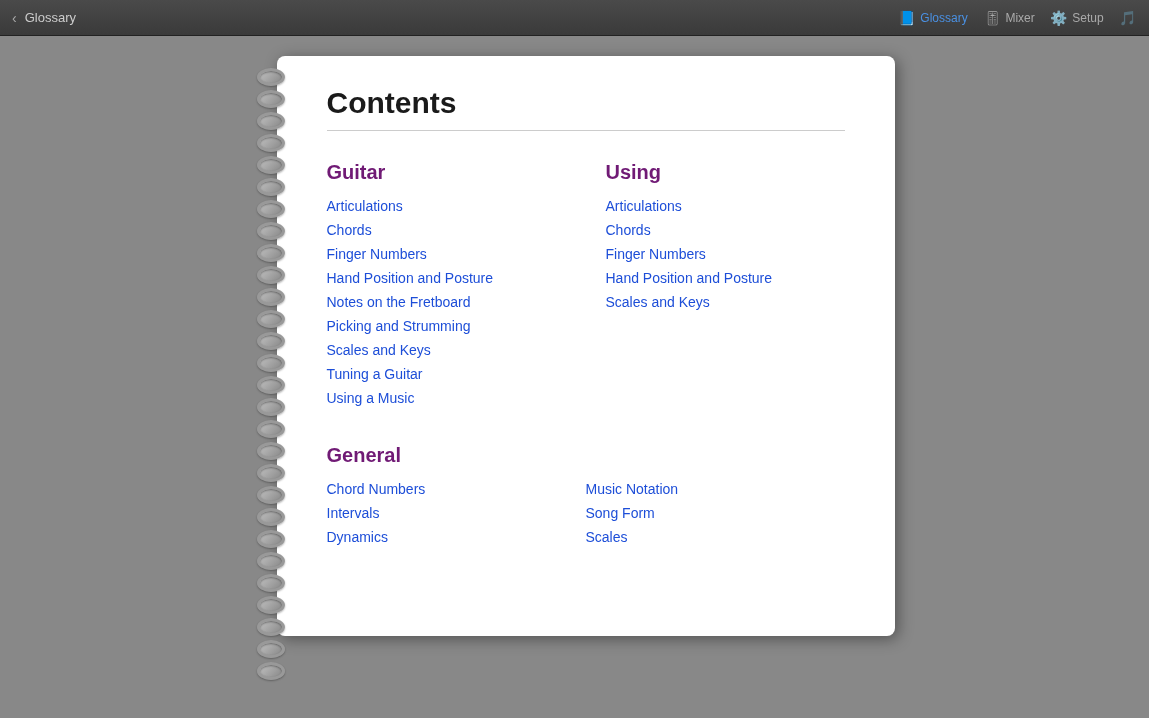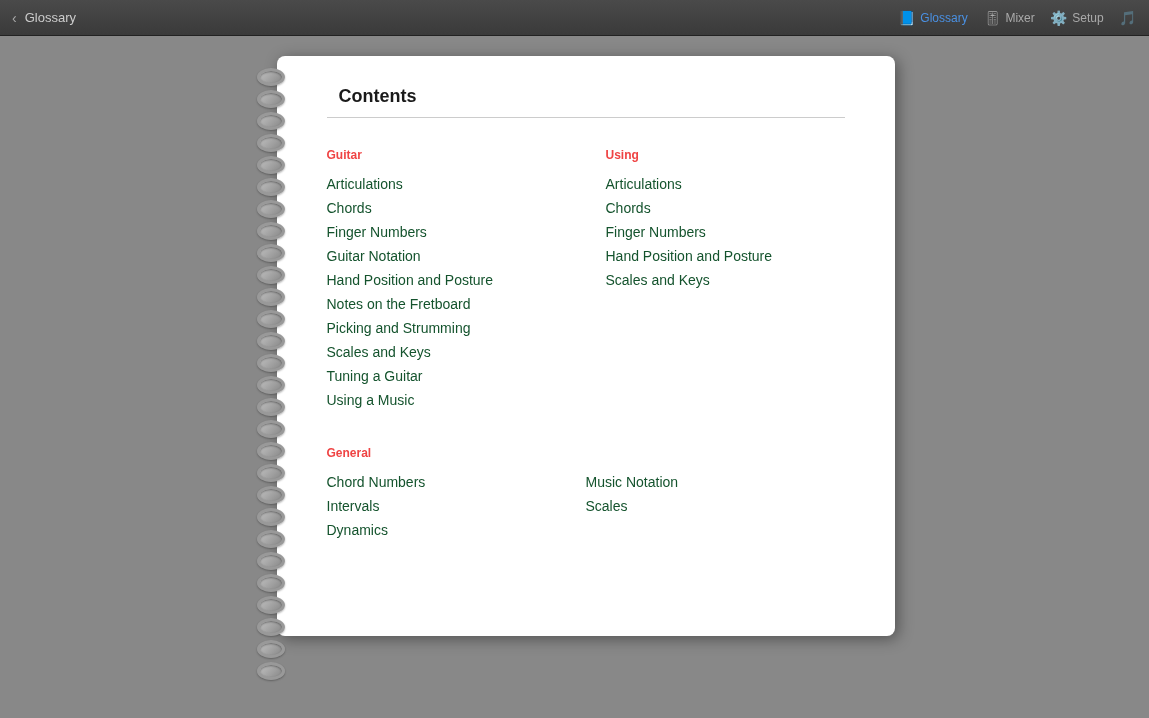--- a/index.html
+++ b/index.html
@@ -107,53 +107,52 @@
     .notebook-page {
       margin-left: 22px;
       background: #fff;
       border-radius: 8px;
       box-shadow: 3px 3px 15px rgba(0,0,0,0.4);
       padding: 30px 50px 40px 50px;
       min-height: 580px;
     }
 
     .contents-title {
-      font-size: 18px;
+      font-size: 30px;
       font-weight: bold;
       color: #1a1a1a;
       margin-bottom: 10px;
-      margin-left: 12px;
     }
 
     .divider {
       border: none;
       border-top: 1px solid #ccc;
       margin-bottom: 30px;
     }
 
     .columns-container {
       display: flex;
       gap: 40px;
       margin-bottom: 30px;
     }
 
     .column {
       flex: 1;
     }
 
     .section-heading {
-      font-size: 12px;
+      font-size: 20px;
       font-weight: bold;
-      color: #ef4444;
+      color: #701a75;
       margin-bottom: 14px;
     }
 
     .link-item {
       display: block;
-      color: #14532d;
+      color: #1d4ed8;
       font-size: 14px;
       margin-bottom: 8px;
       cursor: pointer;
       text-decoration: none;
     }
 
     .general-section {
     }
 
     .general-columns {
@@ -225,21 +224,20 @@
       <h1 class="contents-title">Contents</h1>
       <hr class="divider">
 
       <div class="columns-container">
 
         <div class="column">
           <div class="section-heading">Guitar</div>
           <a class="link-item">Articulations</a>
           <a class="link-item">Chords</a>
           <a class="link-item">Finger Numbers</a>
-          <a class="link-item">Guitar Notation</a>
           <a class="link-item">Hand Position and Posture</a>
           <a class="link-item">Notes on the Fretboard</a>
           <a class="link-item">Picking and Strumming</a>
           <a class="link-item">Scales and Keys</a>
           <a class="link-item">Tuning a Guitar</a>
           <a class="link-item">Using a Music</a>
         </div>
 
         <div class="column">
           <div class="section-heading">Using</div>
@@ -254,19 +252,20 @@
       <div class="general-section">
         <div class="section-heading">General</div>
         <div class="general-columns">
           <div class="column">
             <a class="link-item">Chord Numbers</a>
             <a class="link-item">Intervals</a>
             <a class="link-item">Dynamics</a>
           </div>
           <div class="column">
             <a class="link-item">Music Notation</a>
+            <a class="link-item">Song Form</a>
             <a class="link-item">Scales</a>
           </div>
         </div>
       </div>
     </div>
   </div>
 </div>
 
 </body></html>

